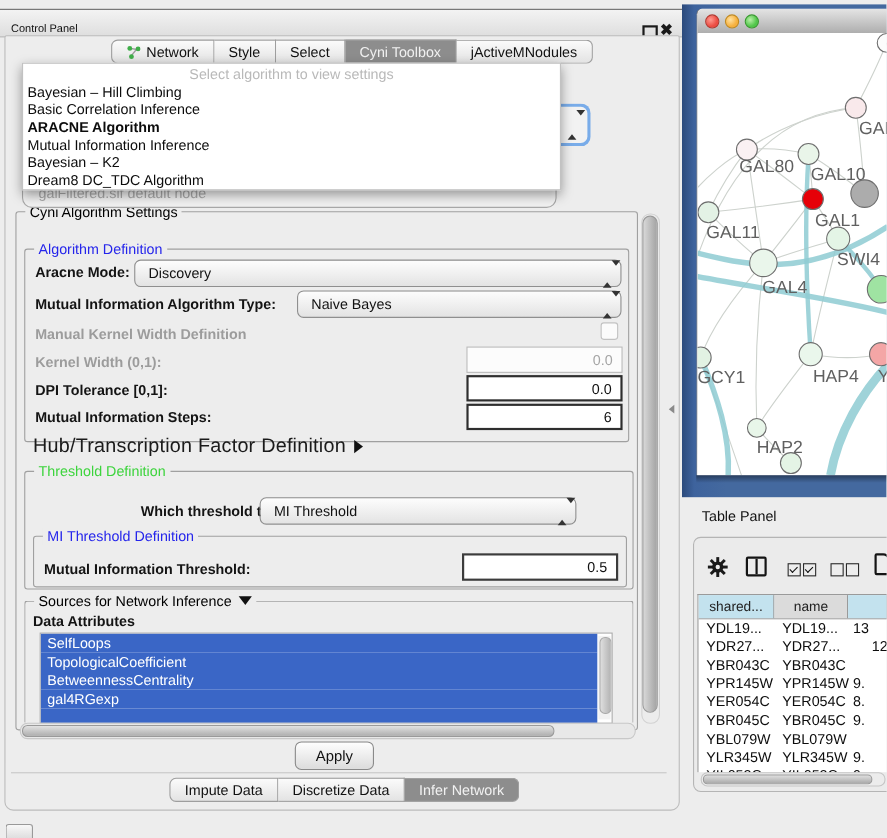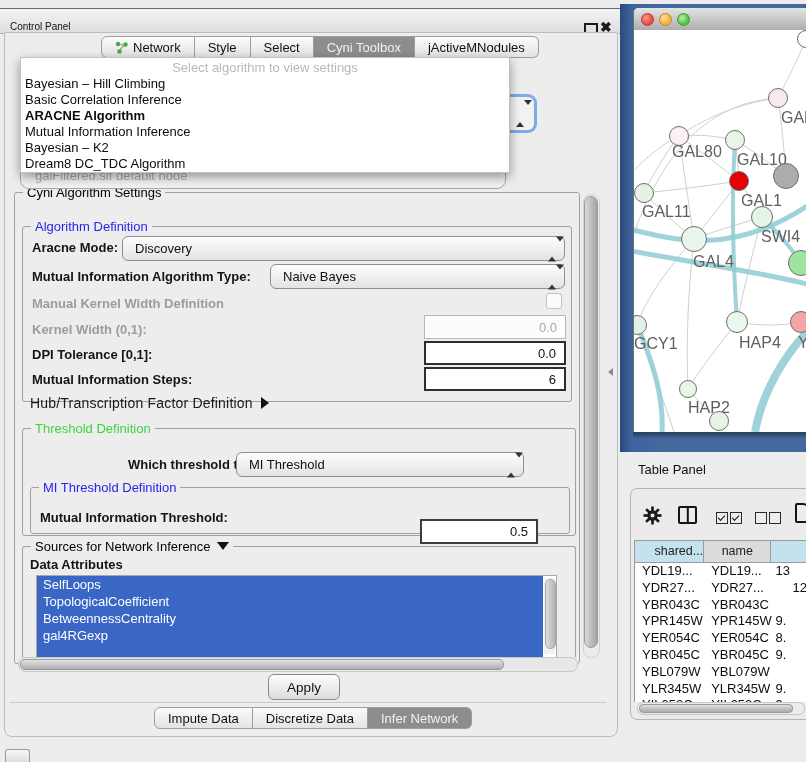--- a/index.html
+++ b/index.html
@@ -60,21 +60,21 @@
   .stp{position:absolute;right:8px;top:50%;transform:translateY(-50%);width:8px;}
   .stp .up{width:0;height:0;border-left:4px solid transparent;border-right:4px solid transparent;border-bottom:5px solid #333;margin-bottom:2px;}
   .stp .dn{width:0;height:0;border-left:4px solid transparent;border-right:4px solid transparent;border-top:5px solid #333;}
   .tinput{background:#fff;font-size:13px;color:#111;text-align:right;padding-right:8px;box-sizing:border-box;display:flex;align-items:center;justify-content:flex-end;}
   .tinput.heavy{border:2px solid #2e2e2e;}
   .tinput.dis{border:1px solid #b8b8b8;color:#a6a6a6;background:#fcfcfc;}
   .tinput.mid{border:2px solid #3c3c3c;}
   #kernel-cb{left:546px;top:293px;width:14px;height:14px;border:1px solid #c2c2c2;border-radius:3px;background:#fbfbfb;}
   .tri-right{display:inline-block;width:0;height:0;border-top:6px solid transparent;border-bottom:6px solid transparent;border-left:8px solid #111;vertical-align:-1px;margin-left:8px;}
   .tri-down{display:inline-block;width:0;height:0;border-left:6px solid transparent;border-right:6px solid transparent;border-top:8px solid #111;vertical-align:1px;margin-left:6px;}
-  #hub-row{left:30px;top:395px;font-size:14px;color:#1a1a1a;letter-spacing:0.2px;}
+  #hub-row{left:30px;top:395px;font-size:18px;color:#1a1a1a;letter-spacing:0.2px;}
   
   #attr-list{left:36px;top:575px;width:519px;height:81px;background:#fff;border:1px solid #a8a8a8;overflow:hidden;}
   .litem{height:17px;line-height:17px;font-size:13px;color:#fff;background:#3a66c6;padding-left:6px;margin-right:13px;white-space:nowrap;}
   #litem-filler{height:14px;background:#3a66c6;margin-right:13px;}
   #attr-scroll{position:absolute;right:1px;top:2px;width:11px;height:76px;background:#f2f2f2;}
   #attr-thumb{position:absolute;left:1px;top:1px;width:9px;height:68px;border-radius:5px;background:linear-gradient(90deg,#dedede,#b4b4b4);border:1px solid #aaa;}
   
   #v-scroll{left:583px;top:194px;width:15px;height:462px;background:#ececec;border:1px solid #d2d2d2;border-radius:8px;}
   #v-thumb{left:584px;top:196px;width:12px;height:450px;border-radius:7px;background:linear-gradient(90deg,#d8d8d8,#a4a4a4);border:1px solid #9a9a9a;}
   #h-scroll{left:18px;top:657px;width:558px;height:13px;background:#e8e8e8;border:1px solid #c8c8c8;border-radius:7px;}
@@ -208,21 +208,21 @@
 </div>
 <div class="abs blabel" style="left:88px;top:457px;margin-left:40px;">Which threshold to use:</div>
 <div class="abs combo" style="left:236px;top:452px;width:288px;height:25px;">
   <span>MI Threshold</span>
   <span class="stp"><span class="up"></span><span class="dn"></span></span>
 </div>
 <div class="abs fieldset" id="mithresh-fs">
   <span class="legend blue">MI Threshold Definition</span>
 </div>
 <div class="abs blabel" style="left:40px;top:510px;">Mutual Information Threshold:</div>
-<div class="abs tinput mid" style="left:420px;top:503px;width:118px;height:25px;margin-top:16px;">0.5</div>
+<div class="abs tinput mid" style="left:420px;top:503px;width:142px;height:25px;">0.5</div>
 
 <div class="abs fieldset" id="sources-fs">
   <span class="legend"><span>Sources for Network Inference</span><span class="tri-down"></span></span>
 </div>
 <div class="abs blabel" style="left:30px;top:557px;">Data Attributes</div>
 <div class="abs" id="attr-list">
   <div id="attr-items">
       <div class="litem">SelfLoops</div>
       <div class="litem">TopologicalCoefficient</div>
       <div class="litem">BetweennessCentrality</div>
@@ -367,21 +367,21 @@
 </div>
 <div class="abs" id="cols-icon"></div>
 <span class="cb checked" style="left:716px;top:512px;"></span>
 <span class="cb checked" style="left:730px;top:512px;"></span>
 <span class="cb" style="left:755px;top:512px;"></span>
 <span class="cb" style="left:769px;top:512px;"></span>
 <div class="abs" id="doc-icon"></div>
 
 <div class="abs" id="tbl">
   <div id="tbl-head">
-      <div class="hcell blue" style="width: 78px; text-align: right;">shared...</div>
+      <div class="hcell blue" style="width: 78px;">shared...</div>
       <div class="hcell gray" style="width: 76px;">name</div>
       <div class="hcell blue" style="width: 40px;"></div>
     </div>
   <div id="tbl-body">
       <div class="trow">
         <div class="tcell" style="width: 78px;">YDL19...</div>
         <div class="tcell" style="width: 76px;">YDL19...</div>
         <div class="tcell" style="width: 40px; padding-left: 4px;">13</div>
       </div>
       <div class="trow">

